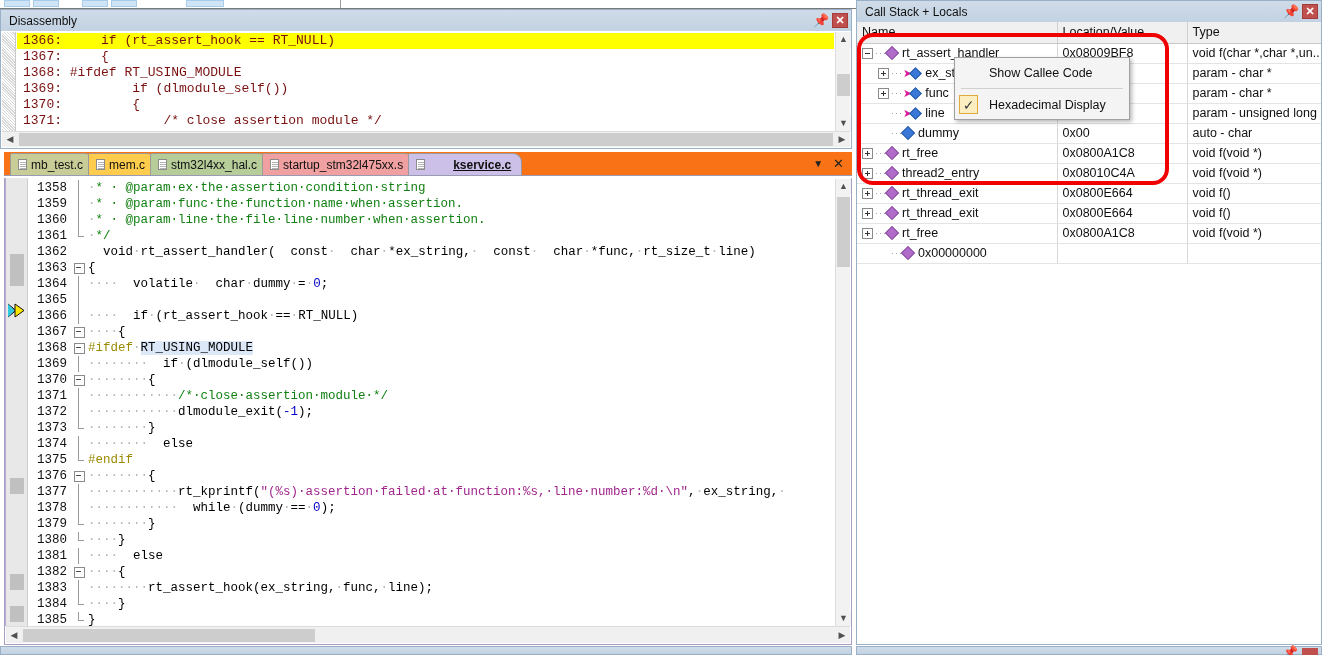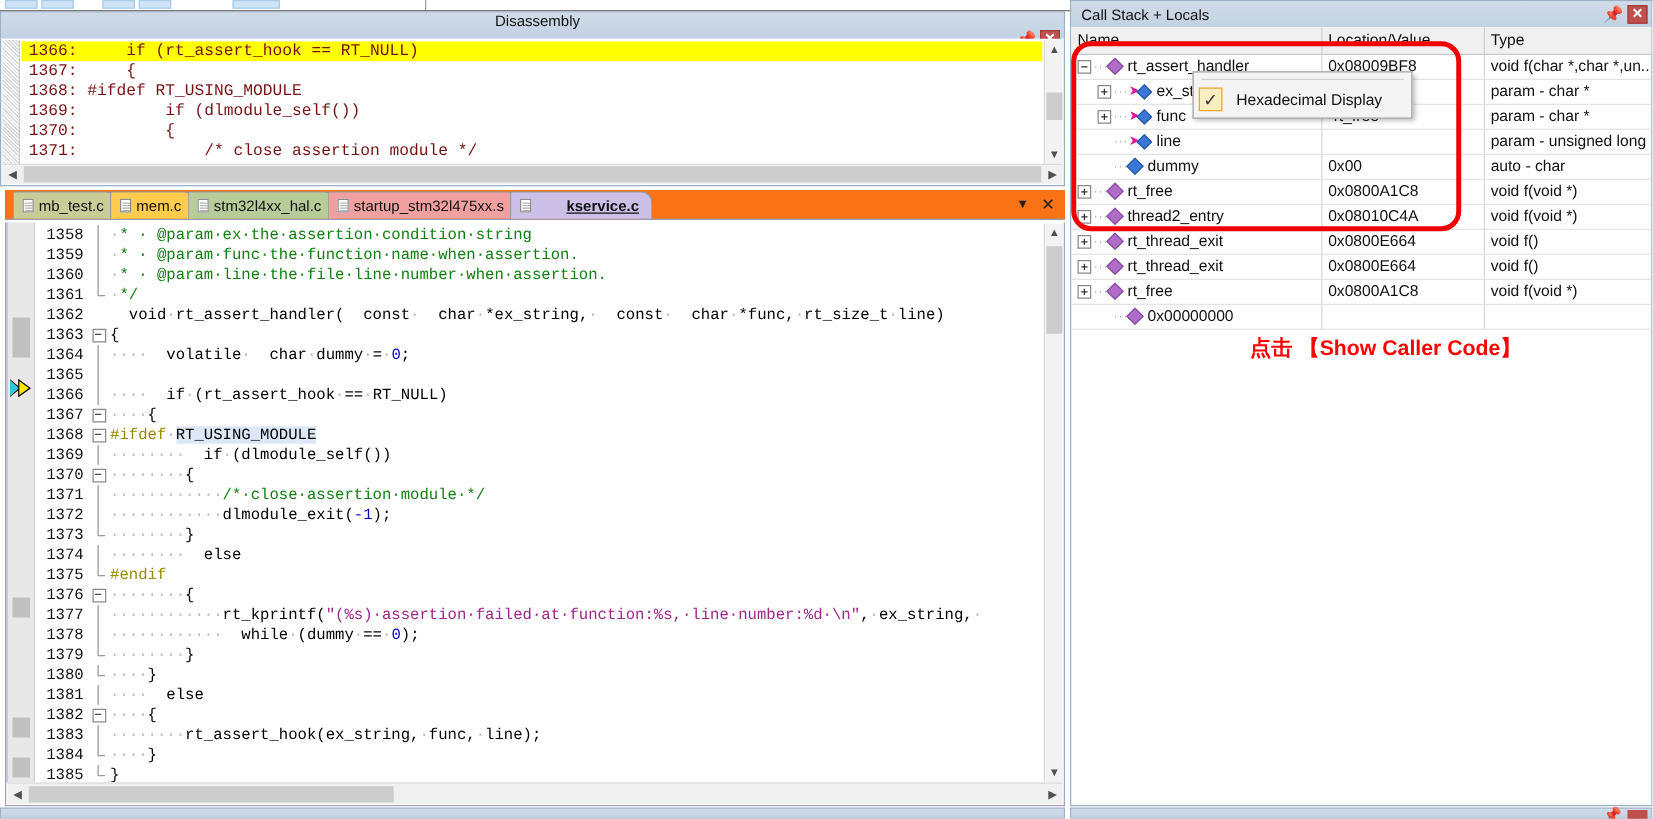--- a/index.html
+++ b/index.html
@@ -39,21 +39,21 @@
     font-size: 13px; color: #1b1b1b; line-height: 1;
   }
   .close-btn {
     width: 16px; height: 15px; background: #c0504d; border: 1px solid #a33b38;
     color: #fff; font-size: 11px; font-weight: bold; line-height: 13px;
     text-align: center; cursor: pointer;
   }
 
   
   #disasm-panel { position: absolute; left: 0px; top: 9px; width: 852px; height: 140px; }
-  #disasm-hdr { left: 0; top: 0; width: 852px; flex-direction: column; }
+  #disasm-hdr { left: 0; top: 0; width: 852px; }
   #disasm-body {
     position: absolute; left: 0; top: 22px; width: 852px; height: 118px;
     background: #ffffff; border: 1px solid #9ab0c6; border-top: none;
     padding: 2px 0 0 0;
   }
   .dis-gutter {
     position: absolute; left: 1px; top: 1px; width: 14px; bottom: 17px;
     background: repeating-linear-gradient(45deg,#ffffff 0 1px,#d8d8d8 1px 2px);
     border-right: 1px solid #c8c8c8;
   }
@@ -532,26 +532,28 @@
               <td></td>
               <td style="border-right: none;"></td>
             </tr>
           </tbody>
       </table>
     </div>
   </div>
 
   <div id="ctxmenu">
     <div id="ctx-items">
+        <div class="mi">
+          <span>Show Callee Code</span>
+        </div>
         <div class="mi-sep"></div>
         <div class="mi">
           <span class="chk">✓</span>
           <span>Hexadecimal Display</span>
         </div>
       </div>
   </div>
 
   <div id="red-box"></div>
   <div id="annot">
-    <div>点击 【Show Caller Code】</div>
   </div>
 
 </div>
 
 </body></html>

